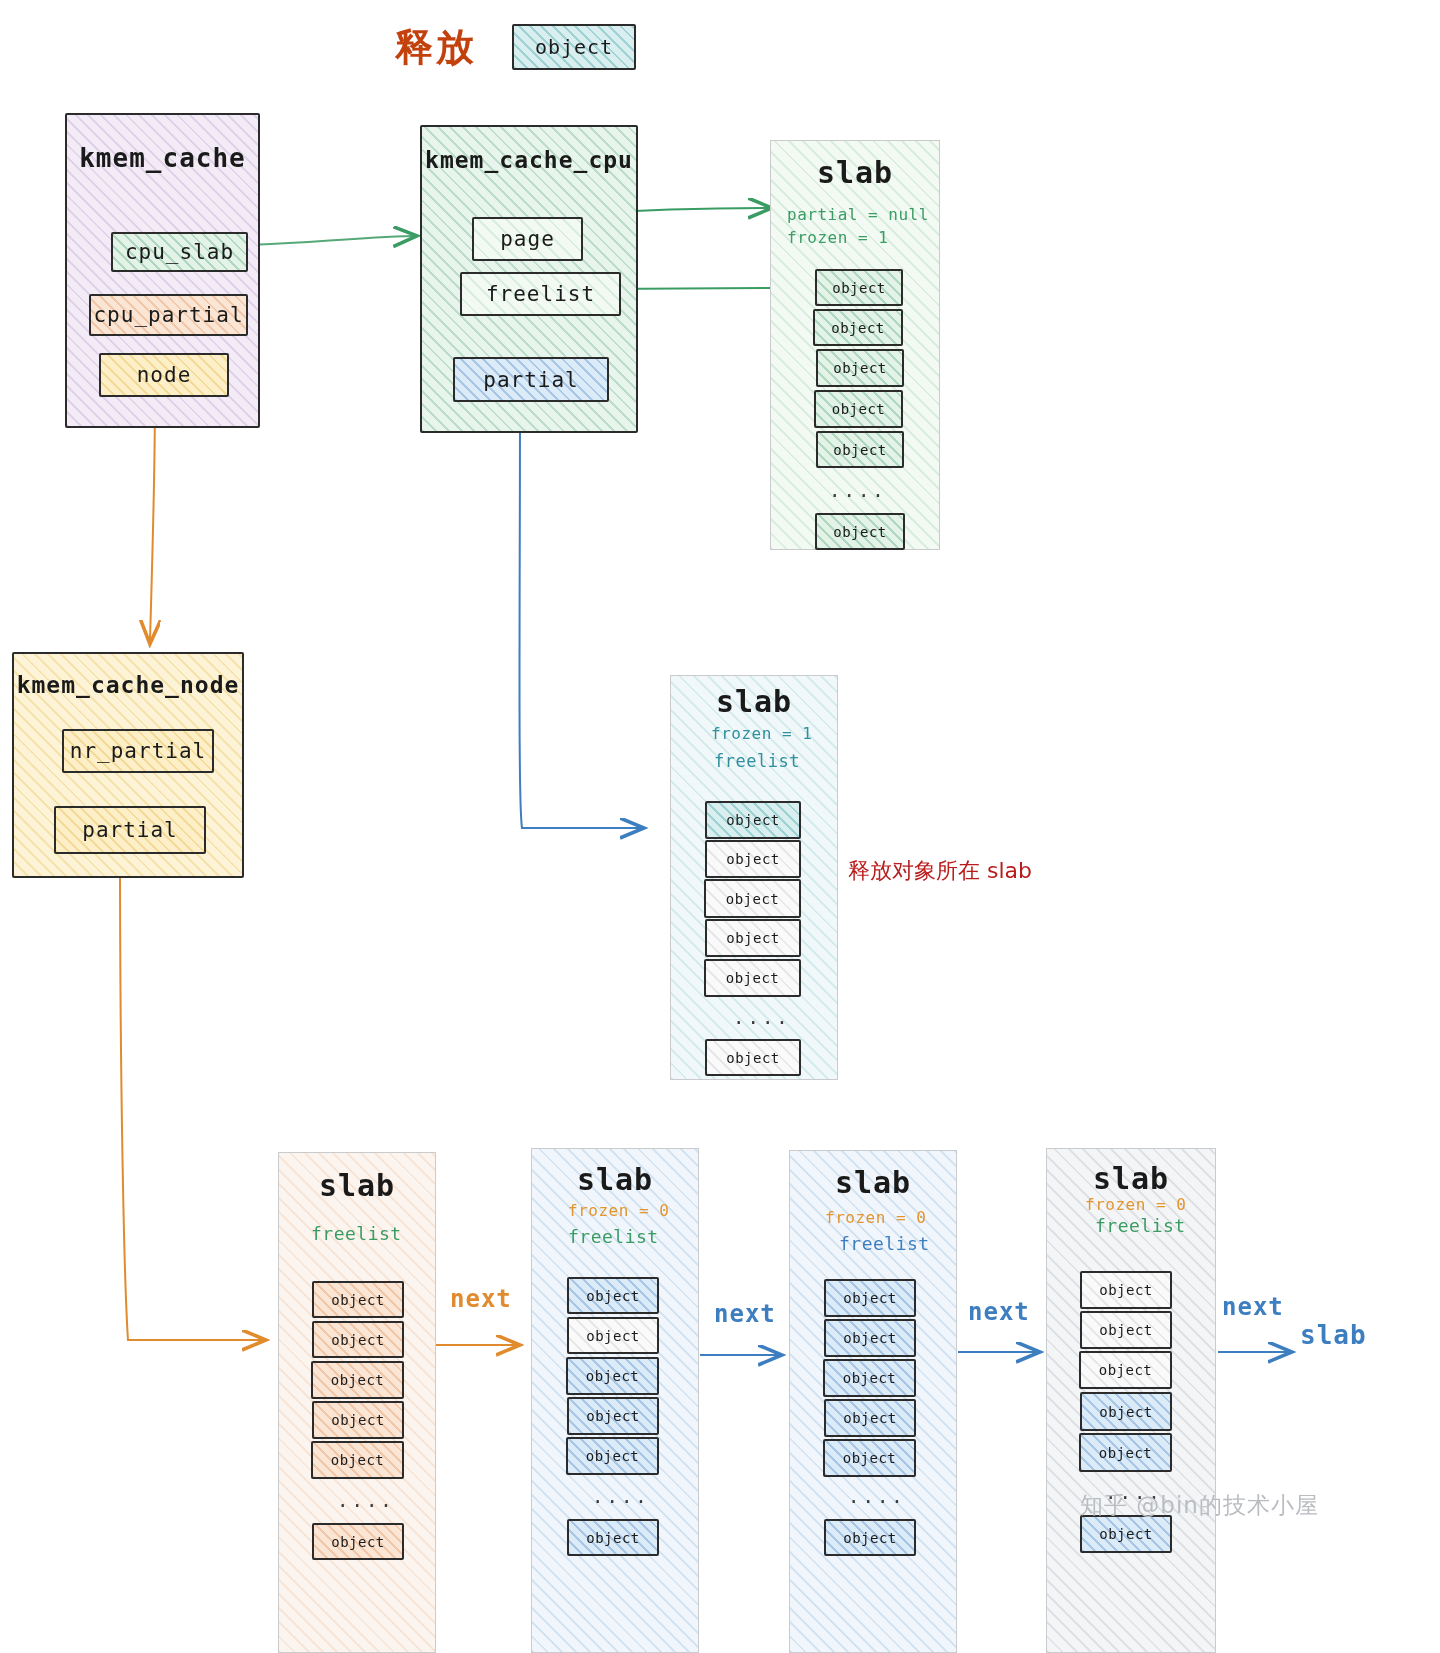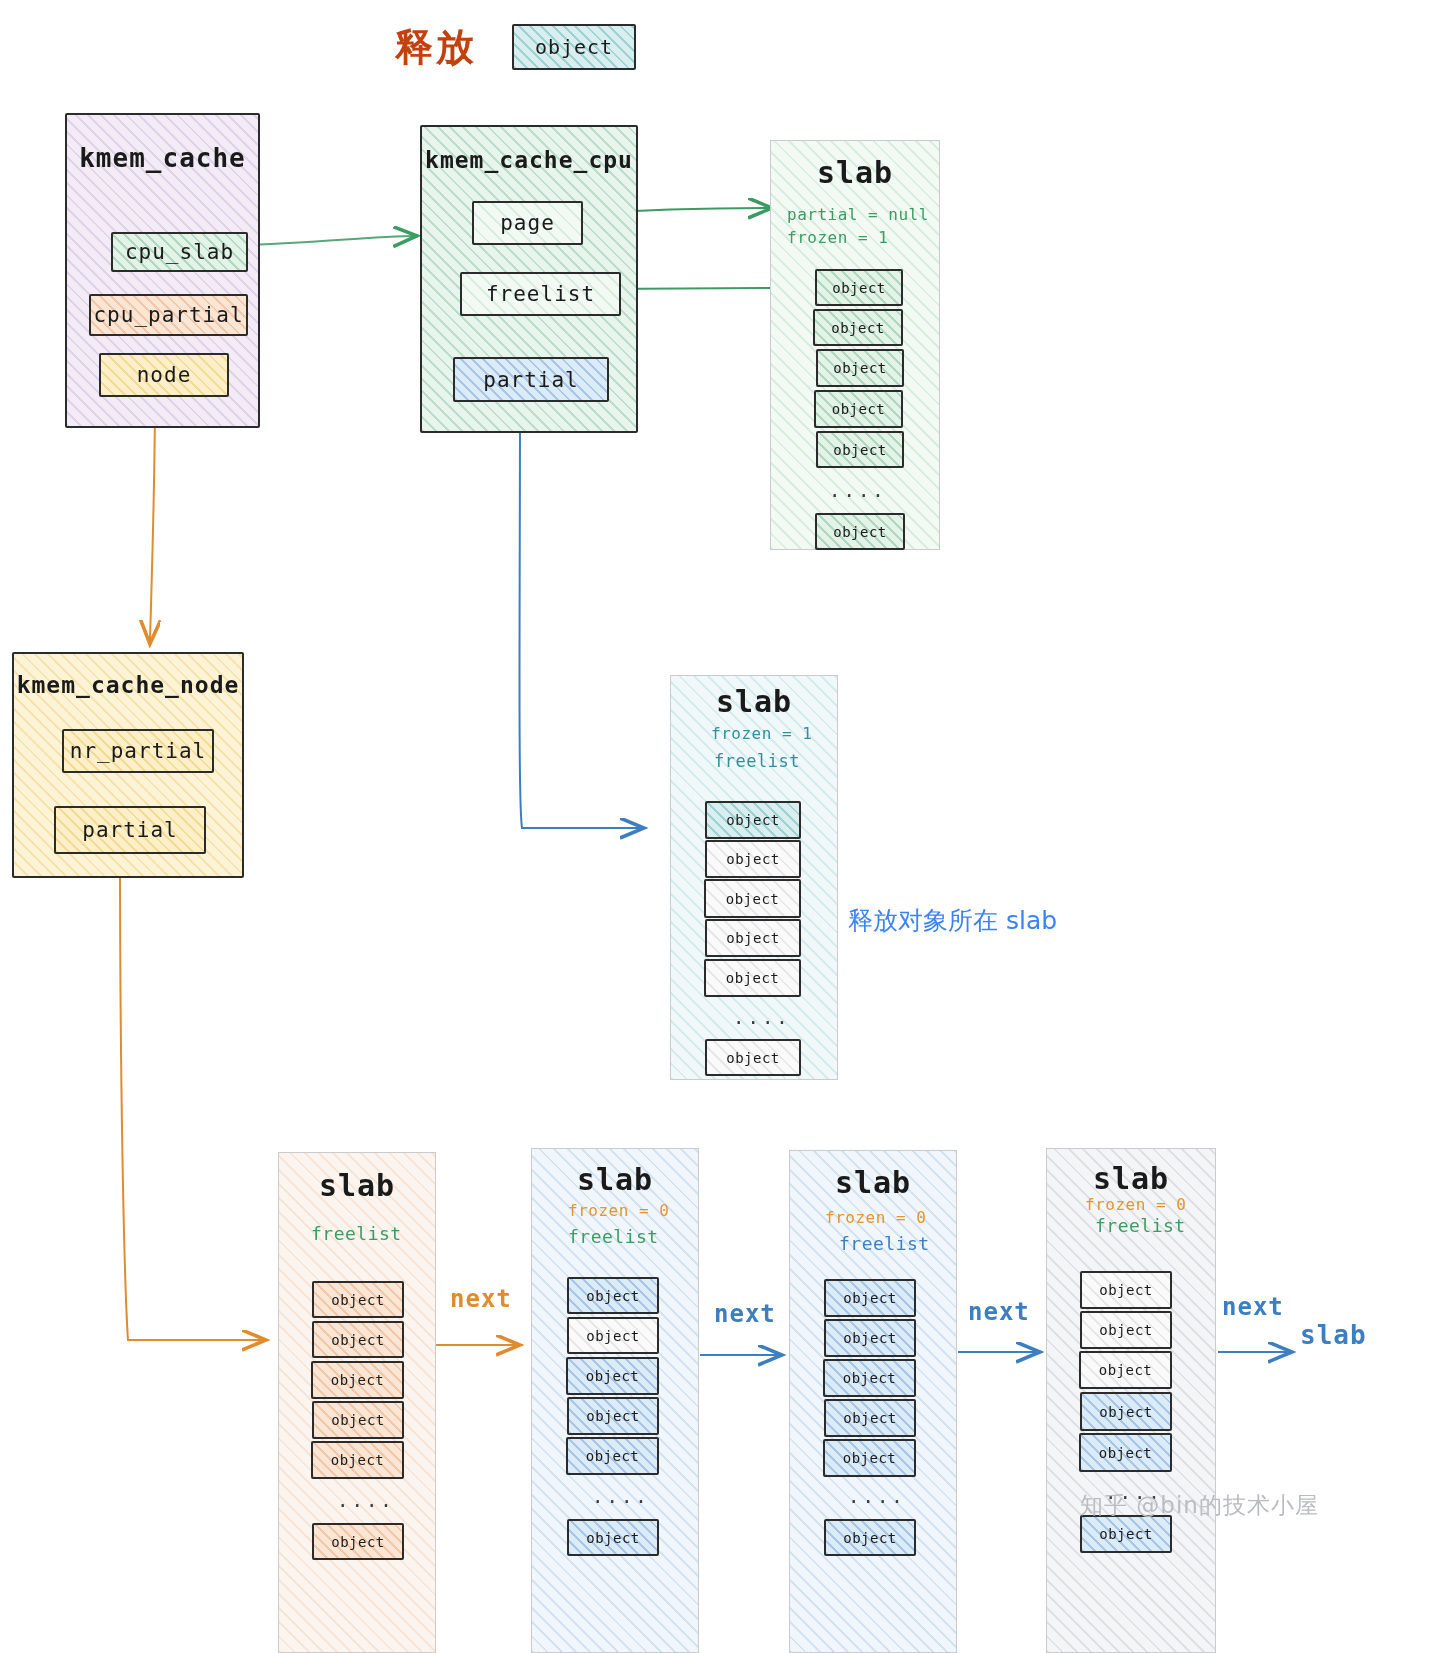--- a/index.html
+++ b/index.html
@@ -107,23 +107,22 @@
   .meta-green{color:#3a9c63;}
   .meta-teal{color:#2f8f9d;}
   .meta-orange{color:#e3952f;}
   .meta-blue{color:#3d7ec0;}
   .dots{position:absolute;font-size:19px;color:#3a3a3a;letter-spacing:3px;}
   .note-red{
     position:absolute;text-align:center;color:#c0392b;font-size:24px;line-height:1.45;
     font-family:"DejaVu Sans Mono","Liberation Mono",monospace;font-weight:700;
   }
   .note-teal{
-    position:absolute;color:#3b82f6;font-size:25px;
+    position:absolute;color:#b91c1c;font-size:22px;
     font-family:"DejaVu Sans","Liberation Sans",sans-serif;
-    margin-top:48px;
   }
   .next-label{
     position:absolute;color:#3d7ec0;font-size:24px;font-weight:700;letter-spacing:1px;
   }
   .next-label.orange{color:#e08b2e;}
   .nullword{position:absolute;color:#3d7ec0;font-size:26px;font-weight:700;letter-spacing:1px;}
   .watermark{
     position:absolute;color:#b9bcc0;font-size:23px;
     font-family:"DejaVu Sans","Liberation Sans",sans-serif;letter-spacing:1px;
   }
@@ -229,21 +228,21 @@
     <div class="field sketch-thin hatch-orange" style="left:22px;top:179px;width:155px;height:38px;">
       <span>cpu_partial</span>
     </div>
     <div class="field sketch-thin hatch-yellow" style="left:32px;top:238px;width:126px;height:40px;">
       <span>node</span>
     </div>
   </div>
 
   <div class="node sketch hatch-green" style="left:420px;top:125px;width:218px;height:308px;">
     <div class="bigtitle" style="top:20px;left:0;font-size:23px;">kmem_cache_cpu</div>
-    <div class="field sketch-thin hatch-greenlite" style="left:50px;top:74px;width:107px;height:40px;">
+    <div class="field sketch-thin hatch-greenlite" style="left:50px;top:90px;width:107px;height:40px;">
       <span>page</span>
     </div>
     <div class="field sketch-thin hatch-greenlite" style="left:38px;top:145px;width:157px;height:40px;">
       <span>freelist</span>
     </div>
     <div class="field sketch-thin hatch-blue" style="left:31px;top:230px;width:152px;height:41px;">
       <span>partial</span>
     </div>
   </div>
 

